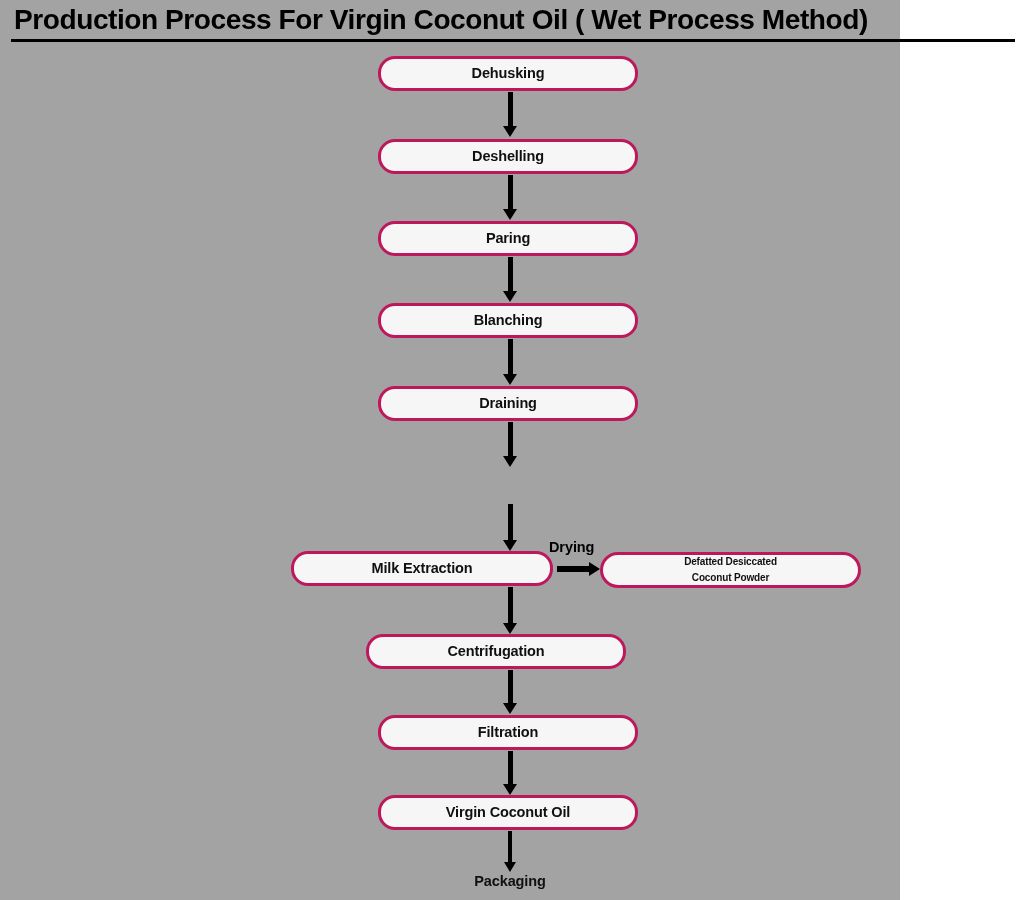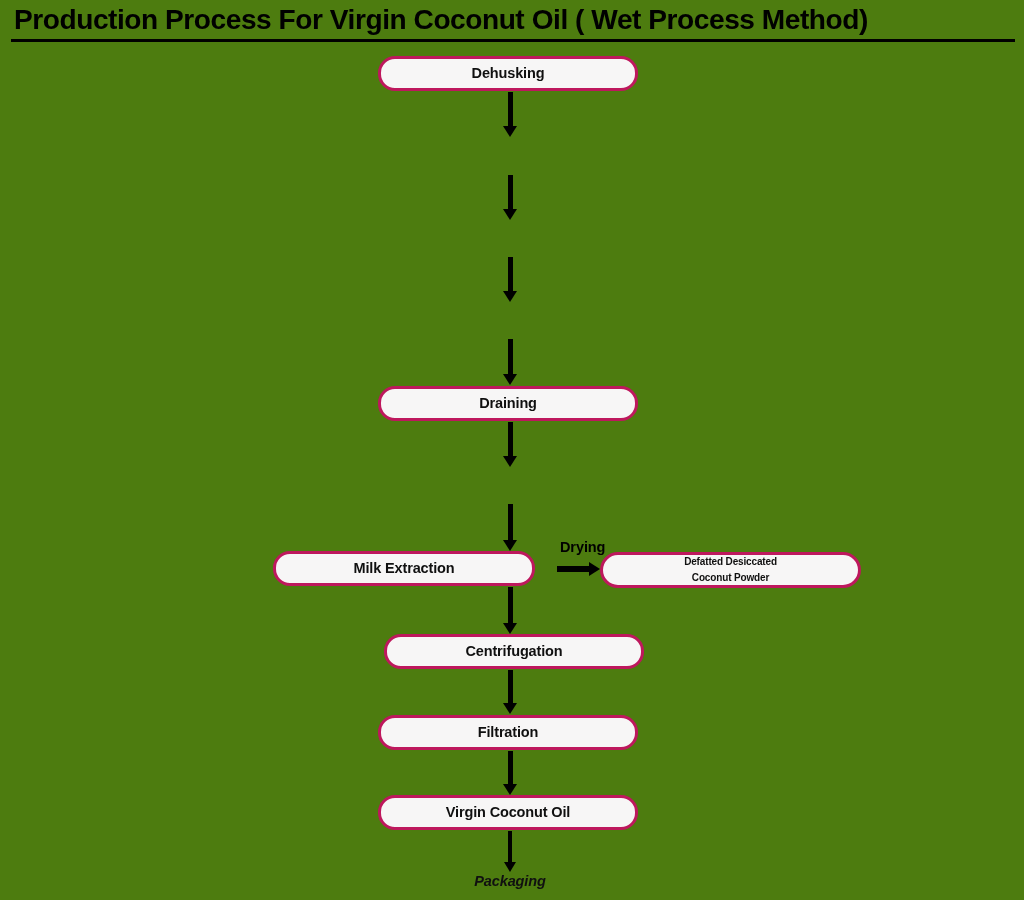--- a/index.html
+++ b/index.html
@@ -11,23 +11,23 @@
   body {
     width: 1024px;
     height: 900px;
     overflow: hidden;
     font-family: "Liberation Sans", "DejaVu Sans", sans-serif;
     color: #000000;
   }
 
   #canvas {
     position: relative;
-    width: 1024px;
+    width: 900px;
     height: 900px;
-    background: #4d7c0f;
+    background: #a3a3a3;
   }
 
   
   .title-block {
     position: absolute;
     left: 0px;
     top: 0px;
     width: 1024px;
     height: 46px;
   }
@@ -149,21 +149,20 @@
 
   
   .terminal-text {
     position: absolute;
     font-size: 14.5px;
     font-weight: bold;
     color: #101010;
     white-space: nowrap;
     text-align: center;
     letter-spacing: -0.1px;
-    font-style: italic;
   }
 </style>
 </head>
 <body>
 
 <div id="canvas">
 
   <div class="title-block">
     <div class="title-text">Production Process For Virgin Coconut Oil ( Wet Process Method)</div>
     <div class="title-rule"></div>
@@ -171,32 +170,41 @@
 
   <div class="node" style="left:378px; top:56px; width:260px; height:35px;">
     <span class="node-label">Dehusking</span>
   </div>
 
   <div class="arrow-v" style="left:510px; top:92px;">
     <div class="shaft" style="height:34px;"></div>
     <div class="head" style="top:34px;"></div>
   </div>
 
+  <div class="node" style="left:378px; top:139px; width:260px; height:35px;">
+    <span class="node-label">Deshelling</span>
+  </div>
 
   <div class="arrow-v" style="left:510px; top:175px;">
     <div class="shaft" style="height:34px;"></div>
     <div class="head" style="top:34px;"></div>
   </div>
 
+  <div class="node" style="left:378px; top:221px; width:260px; height:35px;">
+    <span class="node-label">Paring</span>
+  </div>
 
   <div class="arrow-v" style="left:510px; top:257px;">
     <div class="shaft" style="height:34px;"></div>
     <div class="head" style="top:34px;"></div>
   </div>
 
+  <div class="node" style="left:378px; top:303px; width:260px; height:35px;">
+    <span class="node-label">Blanching</span>
+  </div>
 
   <div class="arrow-v" style="left:510px; top:339px;">
     <div class="shaft" style="height:35px;"></div>
     <div class="head" style="top:35px;"></div>
   </div>
 
   <div class="node" style="left:378px; top:386px; width:260px; height:35px;align-items:center;">
     <span class="node-label">Draining</span>
   </div>
 
@@ -204,42 +212,42 @@
     <div class="shaft" style="height:34px;"></div>
     <div class="head" style="top:34px;"></div>
   </div>
 
 
   <div class="arrow-v" style="left:510px; top:504px;">
     <div class="shaft" style="height:36px;"></div>
     <div class="head" style="top:36px;"></div>
   </div>
 
-  <div class="node" style="left:273px; top:551px; width:262px; height:35px;">
+  <div class="node" style="left:291px; top:551px; width:262px; height:35px;">
     <span class="node-label">Milk Extraction</span>
   </div>
 
-  <div class="edge-label" style="left:549px; top:539px;margin-left:11px;">Drying</div>
+  <div class="edge-label" style="left:549px; top:539px;">Drying</div>
 
   <div class="arrow-h" style="left:557px; top:569px;">
     <div class="shaft" style="width:32px;"></div>
     <div class="head" style="left:32px;"></div>
   </div>
 
   <div class="node two-line" style="left:600px; top:552px; width:261px; height:36px;">
     <span class="node-label">Defatted Desiccated
 Coconut Powder</span>
   </div>
 
   <div class="arrow-v" style="left:510px; top:587px;">
     <div class="shaft" style="height:36px;"></div>
     <div class="head" style="top:36px;"></div>
   </div>
 
-  <div class="node" style="left:384px; top:634px; width:260px; height:35px;">
+  <div class="node" style="left:366px; top:634px; width:260px; height:35px;">
     <span class="node-label">Centrifugation</span>
   </div>
 
   <div class="arrow-v" style="left:510px; top:670px;">
     <div class="shaft" style="height:33px;"></div>
     <div class="head" style="top:33px;"></div>
   </div>
 
   <div class="node" style="left:378px; top:715px; width:260px; height:35px;text-align:right;">
     <span class="node-label">Filtration</span>

